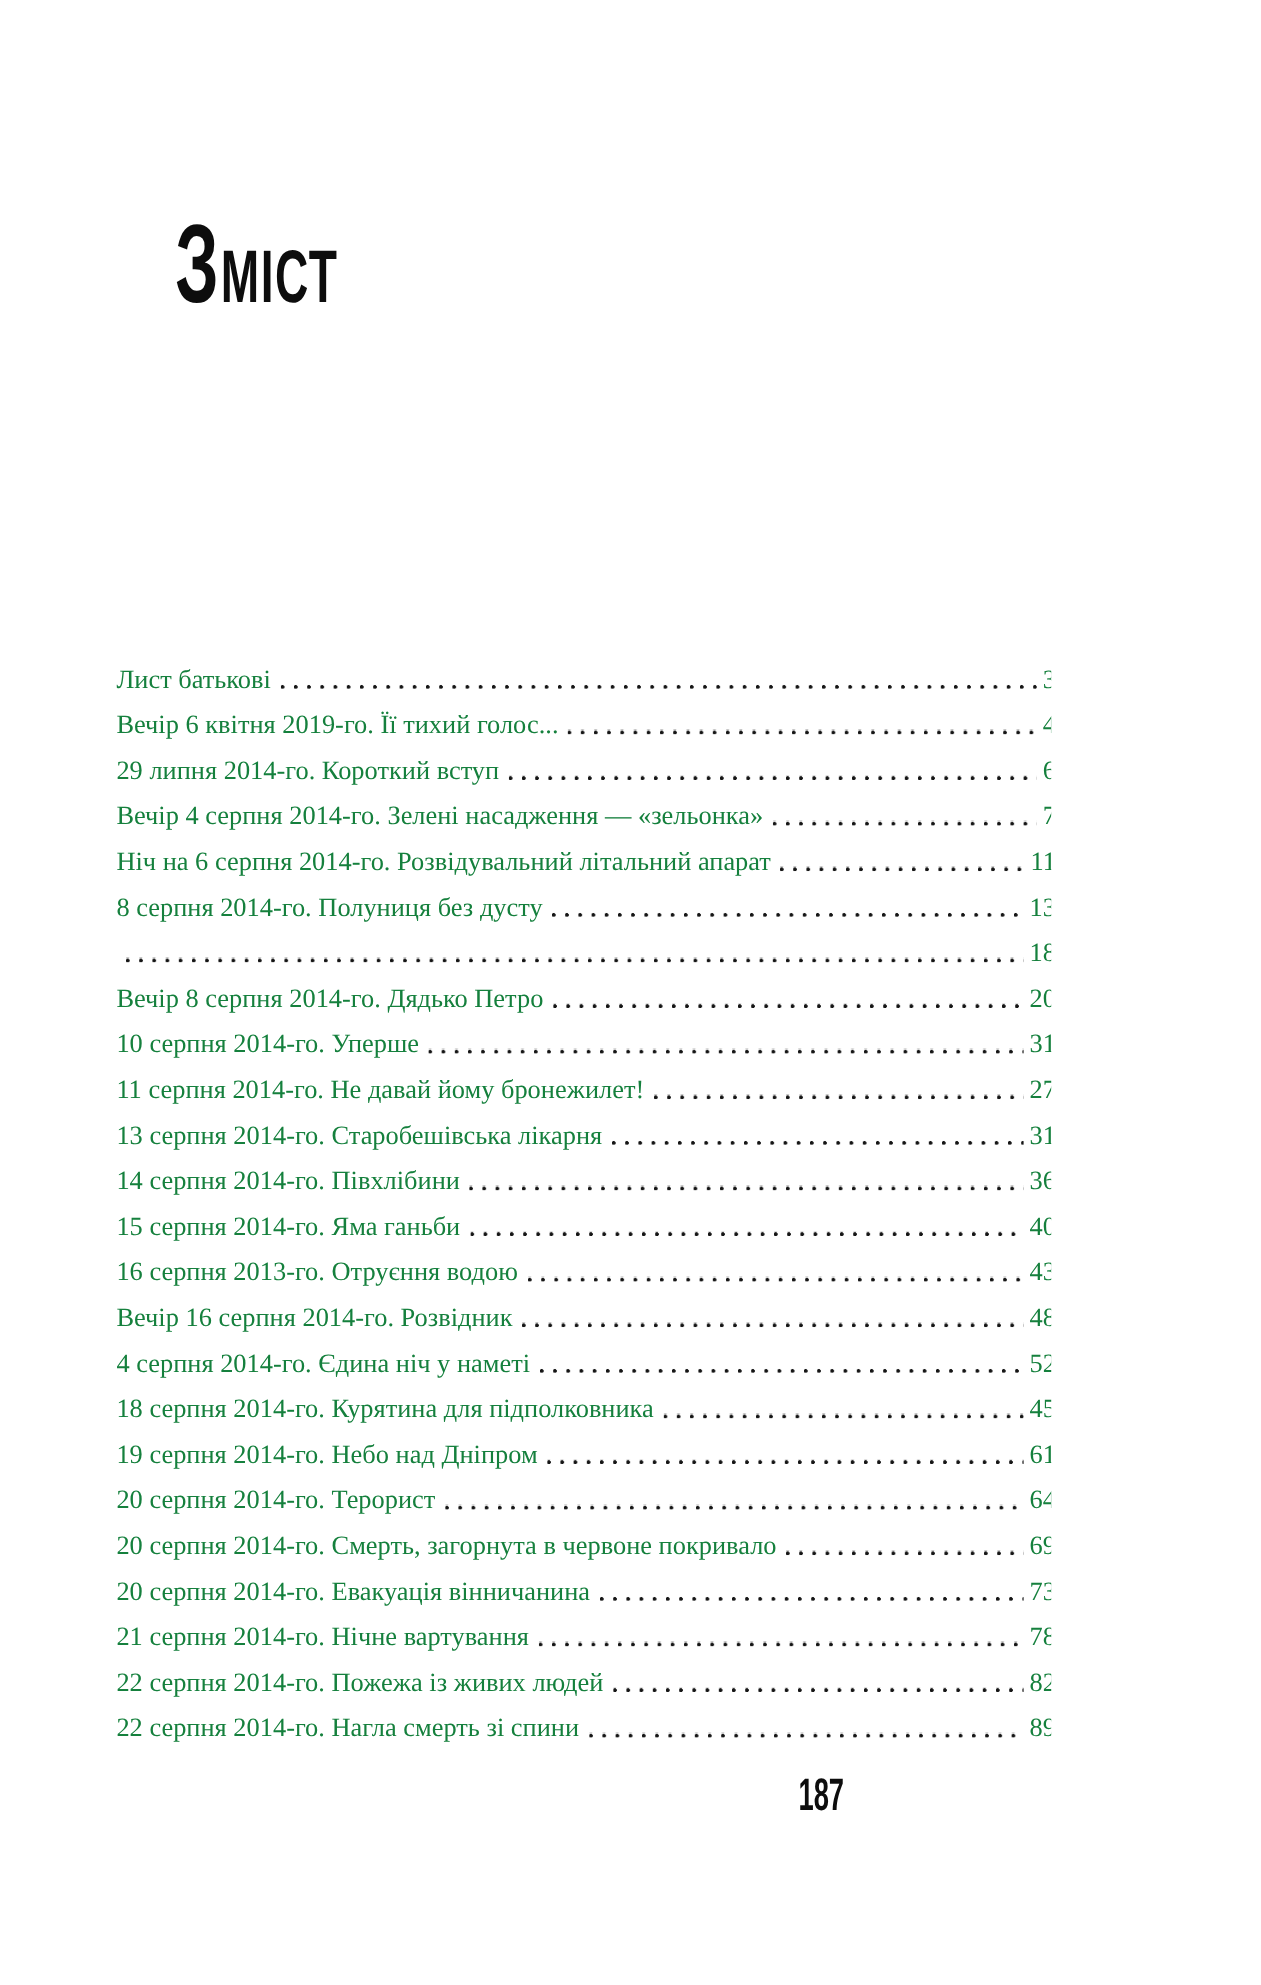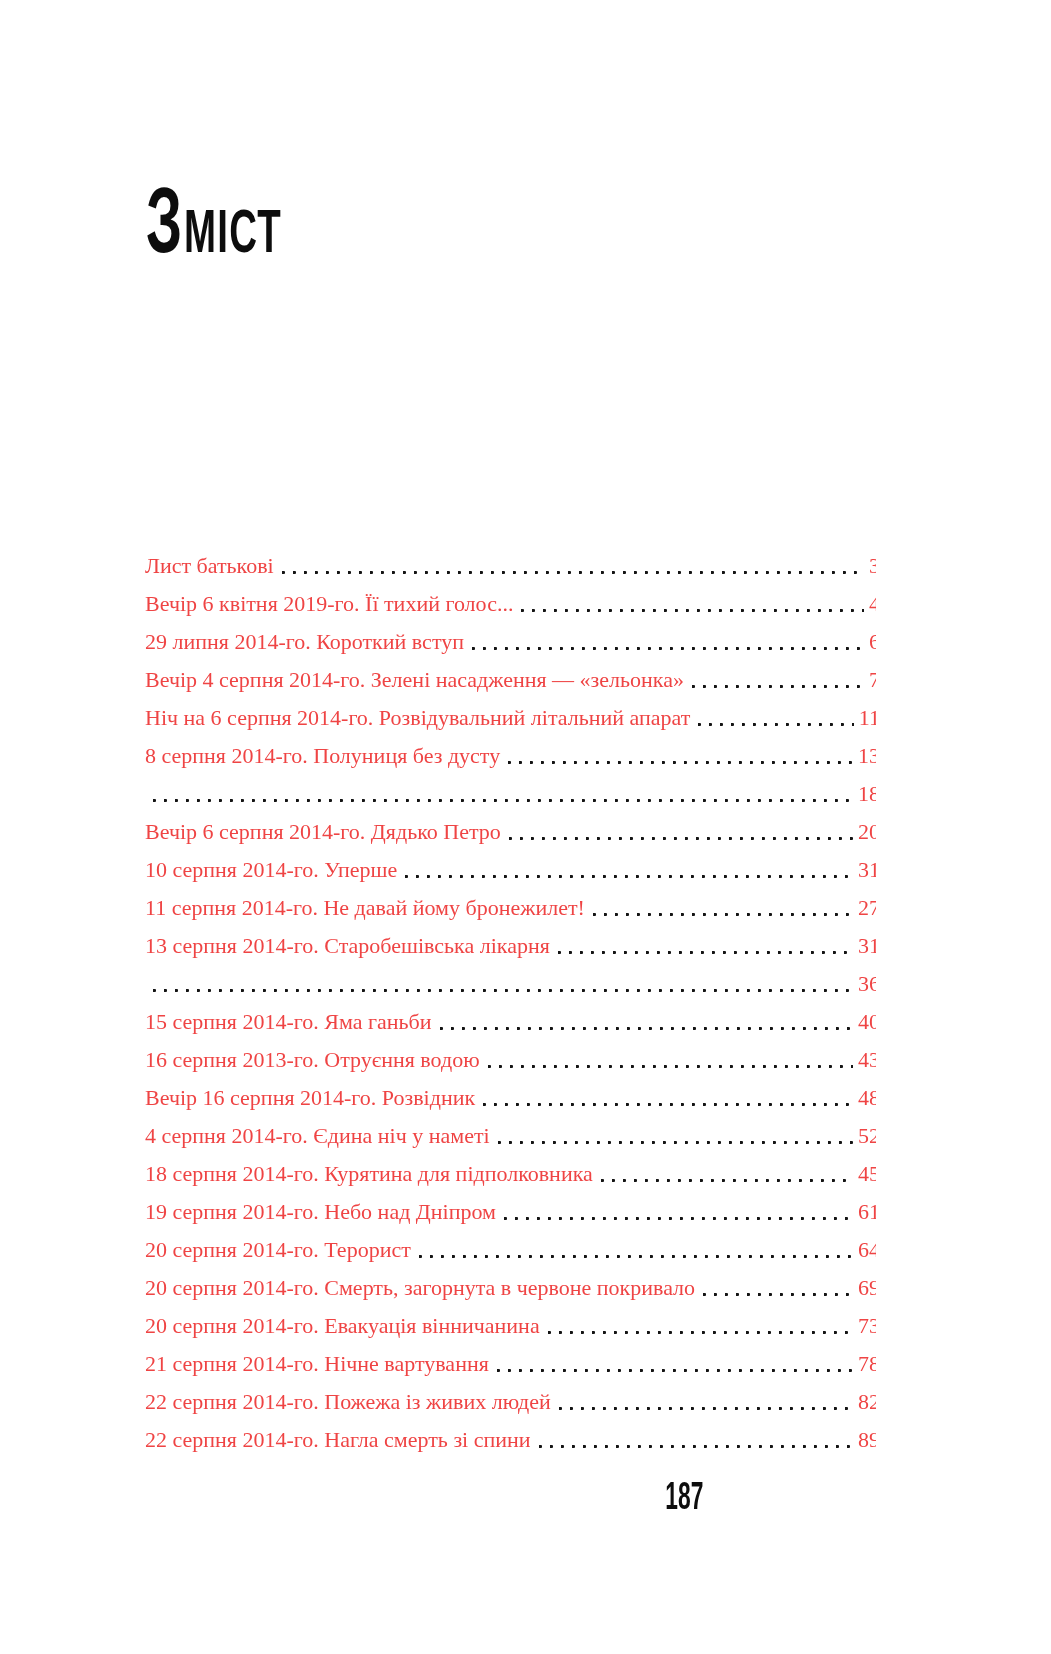--- a/index.html
+++ b/index.html
@@ -45,22 +45,21 @@
     left: 97px;
     top: 547px;
     width: 783px;
   }
   .entry {
     display: flex;
     align-items: center;
     font-size: 22px;
     line-height: 38px;
     white-space: nowrap;
-    color: #ef4444;
-    margin-left: 48px;
+    color: #15803d;
   }
   .entry-title {
     flex: 0 0 auto;
   }
   .leader {
     flex: 1 1 auto;
     align-self: stretch;
     position: relative;
     min-width: 14px;
   }
@@ -137,21 +136,21 @@
     <span class="leader"></span>
     <span class="entry-page">13</span>
   </div>
 
   <div class="entry">
     <span class="leader"></span>
     <span class="entry-page">18</span>
   </div>
 
   <div class="entry">
-    <span class="entry-title">Вечір 6 серпня 2014-го. Дядько Петро</span>
+    <span class="entry-title">Вечір 8 серпня 2014-го. Дядько Петро</span>
     <span class="leader"></span>
     <span class="entry-page">20</span>
   </div>
 
   <div class="entry">
     <span class="entry-title">10 серпня 2014-го. Уперше</span>
     <span class="leader"></span>
     <span class="entry-page">31</span>
   </div>
 
@@ -161,20 +160,21 @@
     <span class="entry-page">27</span>
   </div>
 
   <div class="entry">
     <span class="entry-title">13 серпня 2014-го. Старобешівська лікарня</span>
     <span class="leader"></span>
     <span class="entry-page">31</span>
   </div>
 
   <div class="entry">
+    <span class="entry-title">14 серпня 2014-го. Півхлібини</span>
     <span class="leader"></span>
     <span class="entry-page">36</span>
   </div>
 
   <div class="entry">
     <span class="entry-title">15 серпня 2014-го. Яма ганьби</span>
     <span class="leader"></span>
     <span class="entry-page">40</span>
   </div>
 

